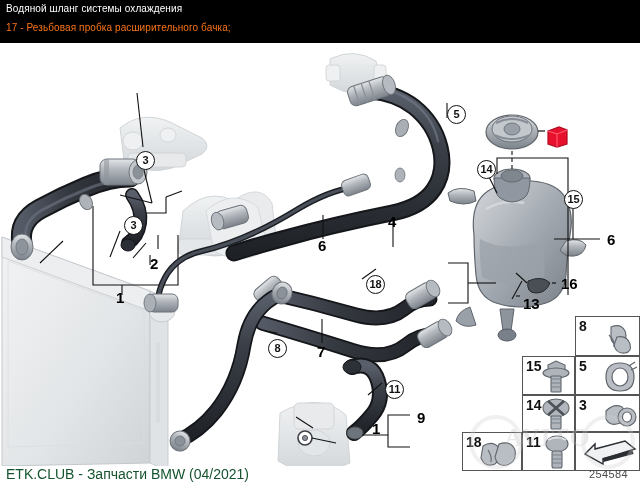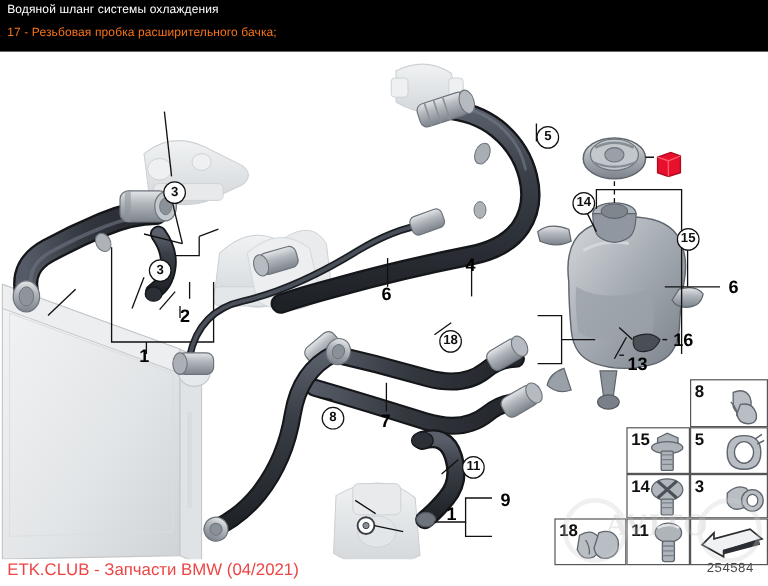--- a/index.html
+++ b/index.html
@@ -6,21 +6,21 @@
   body{width:640px;height:488px;overflow:hidden;
        font-family:"Liberation Sans","DejaVu Sans",sans-serif;}
   #root{position:relative;width:640px;height:488px;background:#ffffff;}
 
   
   .hdr{position:absolute;left:0;top:0;width:640px;height:43px;background:#000;}
   .hdr-l1{position:absolute;left:6px;top:3px;color:#fff;font-size:10px;letter-spacing:.1px;white-space:nowrap;}
   .hdr-l2{position:absolute;left:6px;top:22px;color:#f97316;font-size:10px;letter-spacing:.1px;white-space:nowrap;}
 
   
-  .ftr{position:absolute;left:6px;top:466px;color:#ef4444;font-size:14px;white-space:nowrap;}
+  .ftr{position:absolute;left:6px;top:466px;color:#14532d;font-size:14px;white-space:nowrap;}
   .dgid{position:absolute;left:589px;top:468px;color:#4a4a4a;font-size:11px;letter-spacing:.4px;}
 
   
   svg.canvas{position:absolute;left:0;top:43px;width:640px;height:423px;display:block;}
 
   
   .bub{position:absolute;width:19px;height:19px;border:1.4px solid #111;border-radius:50%;
        background:#fff;color:#111;font-size:11px;font-weight:bold;line-height:17px;
        text-align:center;box-sizing:border-box;}
   

